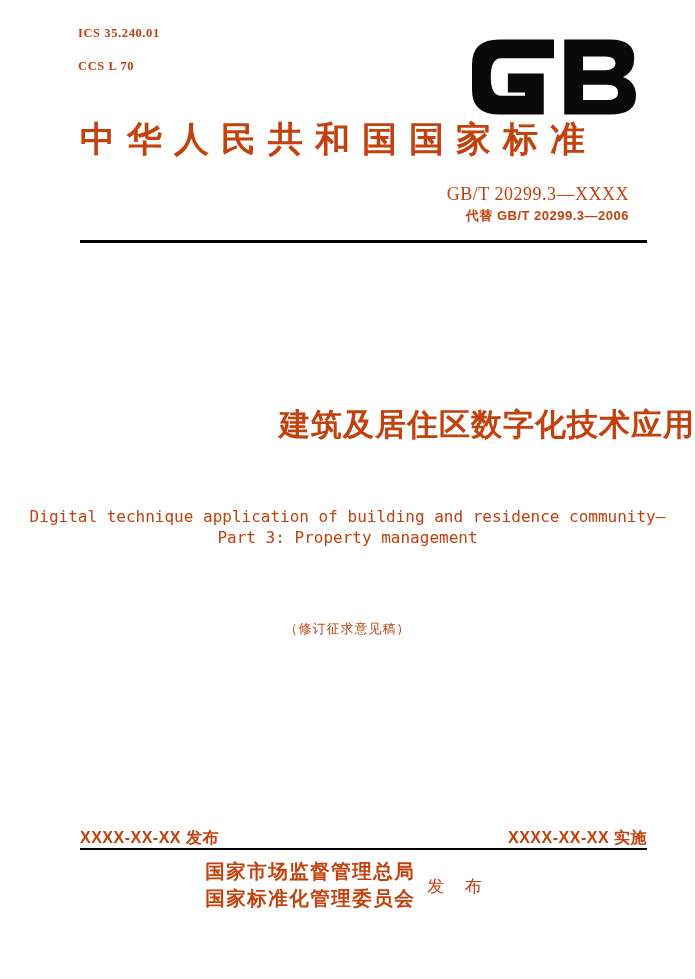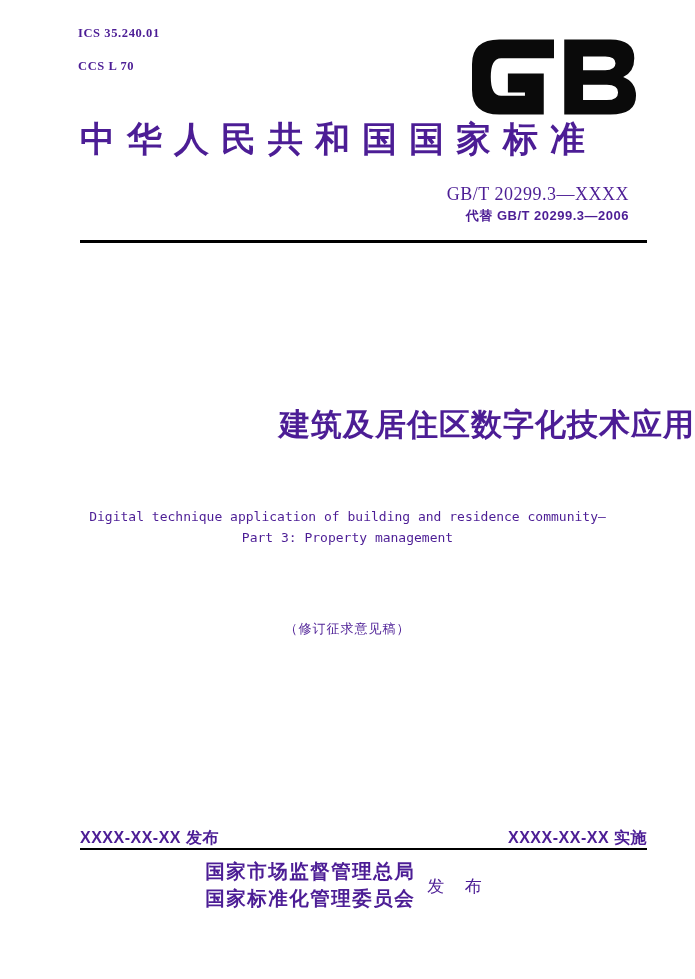--- a/index.html
+++ b/index.html
@@ -2,21 +2,21 @@
 <html><head>
 <meta charset="utf-8">
 <style>
   html, body { margin: 0; padding: 0; background: #e8e8e8; }
   .page {
     position: relative;
     width: 695px;
     height: 979px;
     margin: 0 auto;
     background: #ffffff;
-    color: #4c1d95;
+    color: #c2410c;
     font-family: "Liberation Sans", sans-serif;
     overflow: hidden;
   }
   .ics, .ccs {
     position: absolute;
     left: 78px;
     font-family: "Liberation Serif", serif;
     font-weight: 600;
     font-size: 12.5px;
     letter-spacing: 0.6px;
@@ -85,21 +85,21 @@
     letter-spacing: 1px;
   }
 
   .title-en {
     position: absolute;
     left: 0; right: 0;
     top: 506px;
     text-align: center;
     font-family: "DejaVu Sans Mono", monospace;
     font-weight: 500;
-    font-size: 13px;
+    font-size: 16px;
     line-height: 21px;
   }
 
   .draft-note {
     position: absolute;
     left: 0; right: 0;
     top: 620px;
     text-align: center;
     font-family: "Liberation Serif", serif;
     font-weight: 500;

